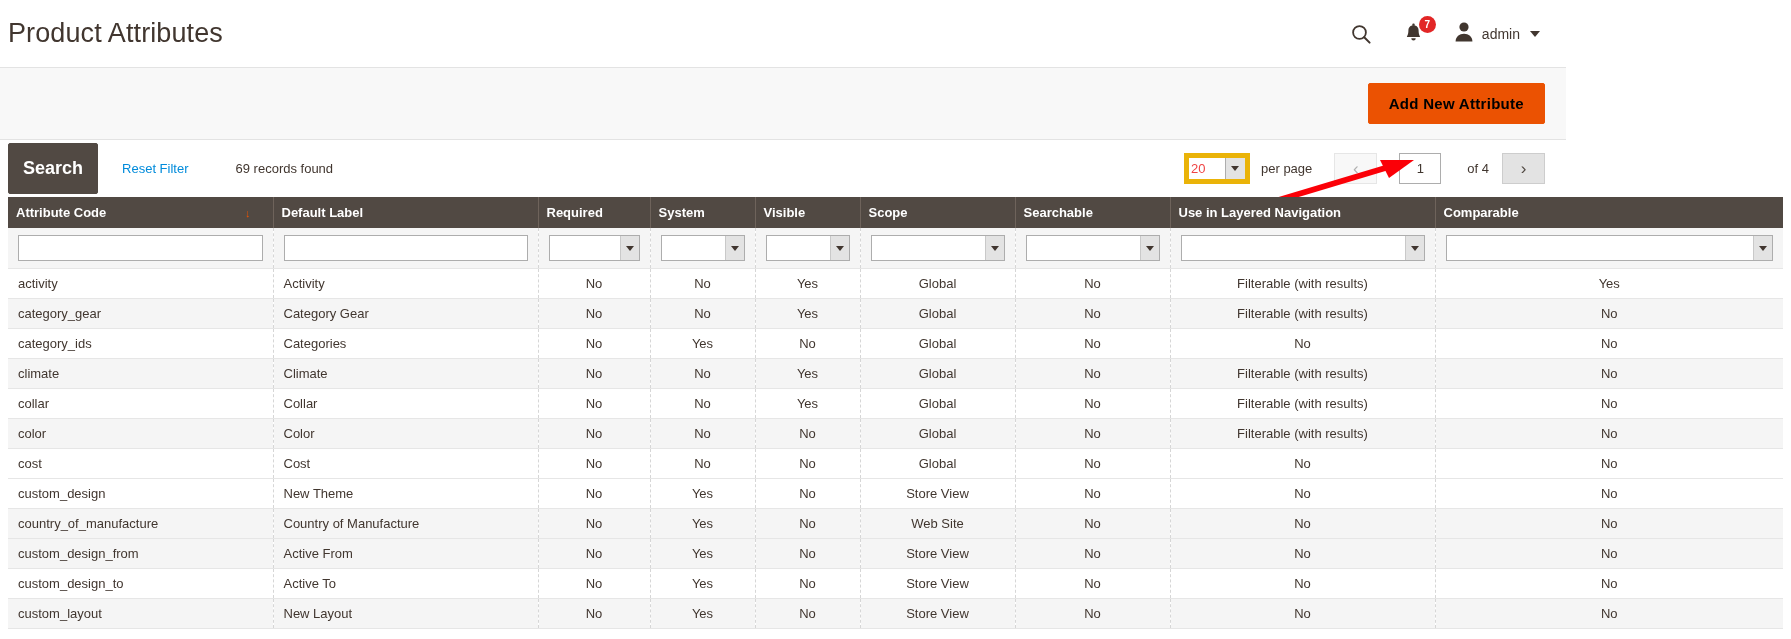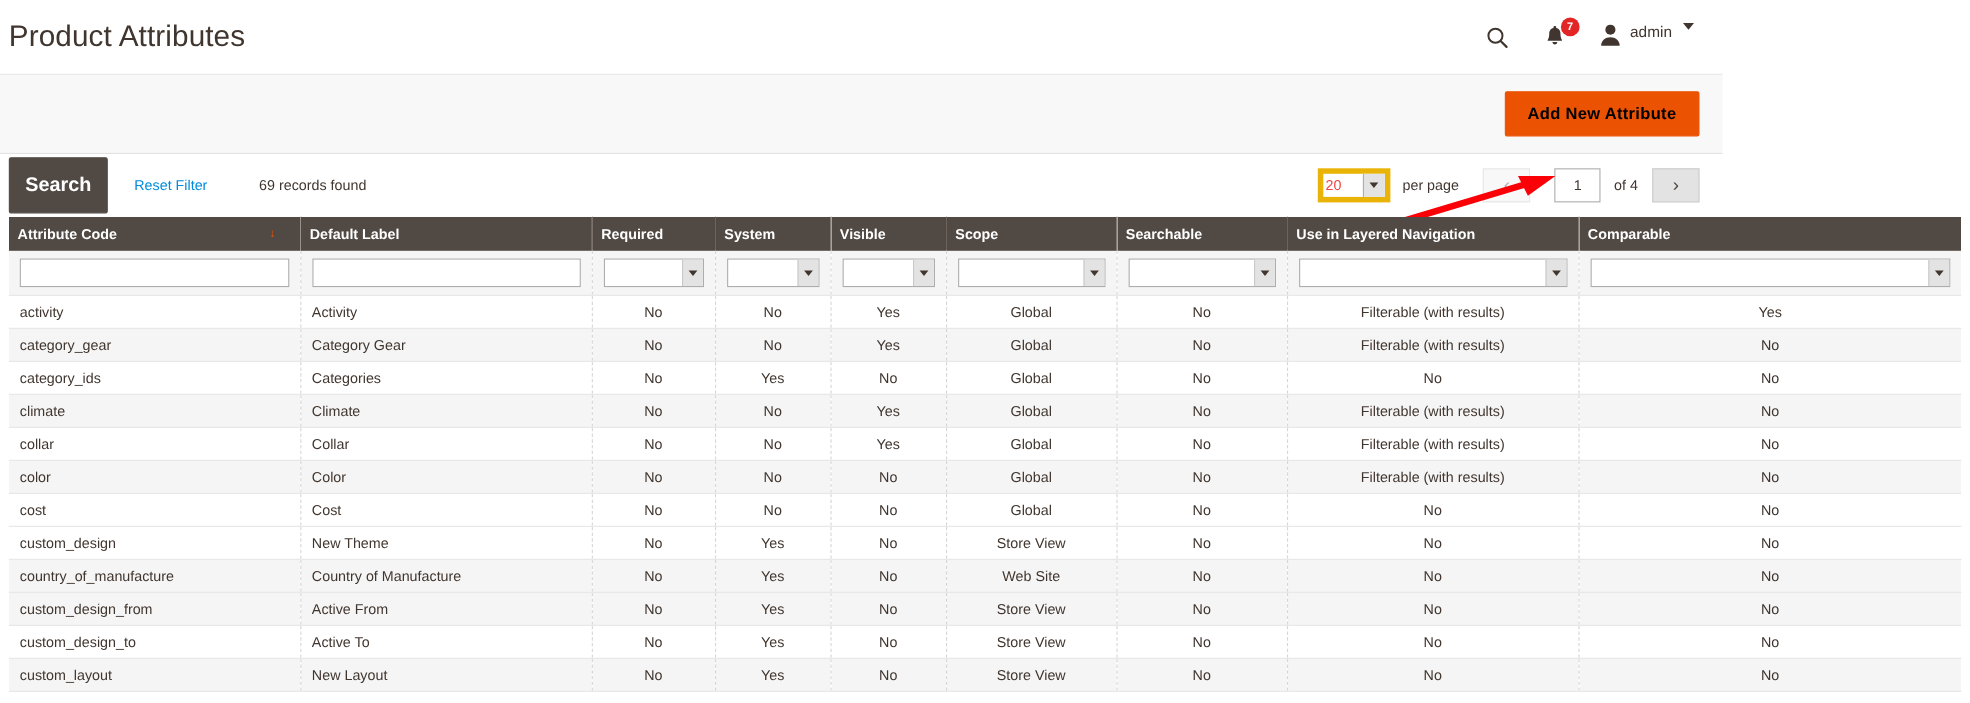--- a/index.html
+++ b/index.html
@@ -52,20 +52,21 @@
     background: #e22626;
     color: #fff;
     font-size: 10px;
     font-weight: bold;
     line-height: 17px;
     text-align: center;
     padding: 0 2px;
   }
   .admin-block {
     display: flex;
+    align-items: center;
     gap: 8px;
     cursor: pointer;
   }
   .admin-name { font-size: 14px; color: #41362f; }
   .caret-down {
     width: 0; height: 0;
     border-left: 5px solid transparent;
     border-right: 5px solid transparent;
     border-top: 6px solid #41362f;
     margin-left: 2px;
@@ -184,21 +185,21 @@
   .page-input {
     width: 42px; height: 31px;
     border: 1px solid #adadad;
     background: #fff;
     font-size: 13px;
     color: #41362f;
     text-align: center;
     font-family: "Liberation Sans", sans-serif;
     margin-left: 22px;
   }
-  .of-label { font-size: 13px; color: #41362f; margin-left: 12px; }
+  .of-label { font-size: 13px; color: #41362f; margin-left: 26px; }
 
   
   .grid-wrap { padding: 0 8px; }
   table.grid {
     width: 1775px;
     border-collapse: collapse;
     table-layout: fixed;
     font-size: 13px;
   }
   table.grid thead th {

